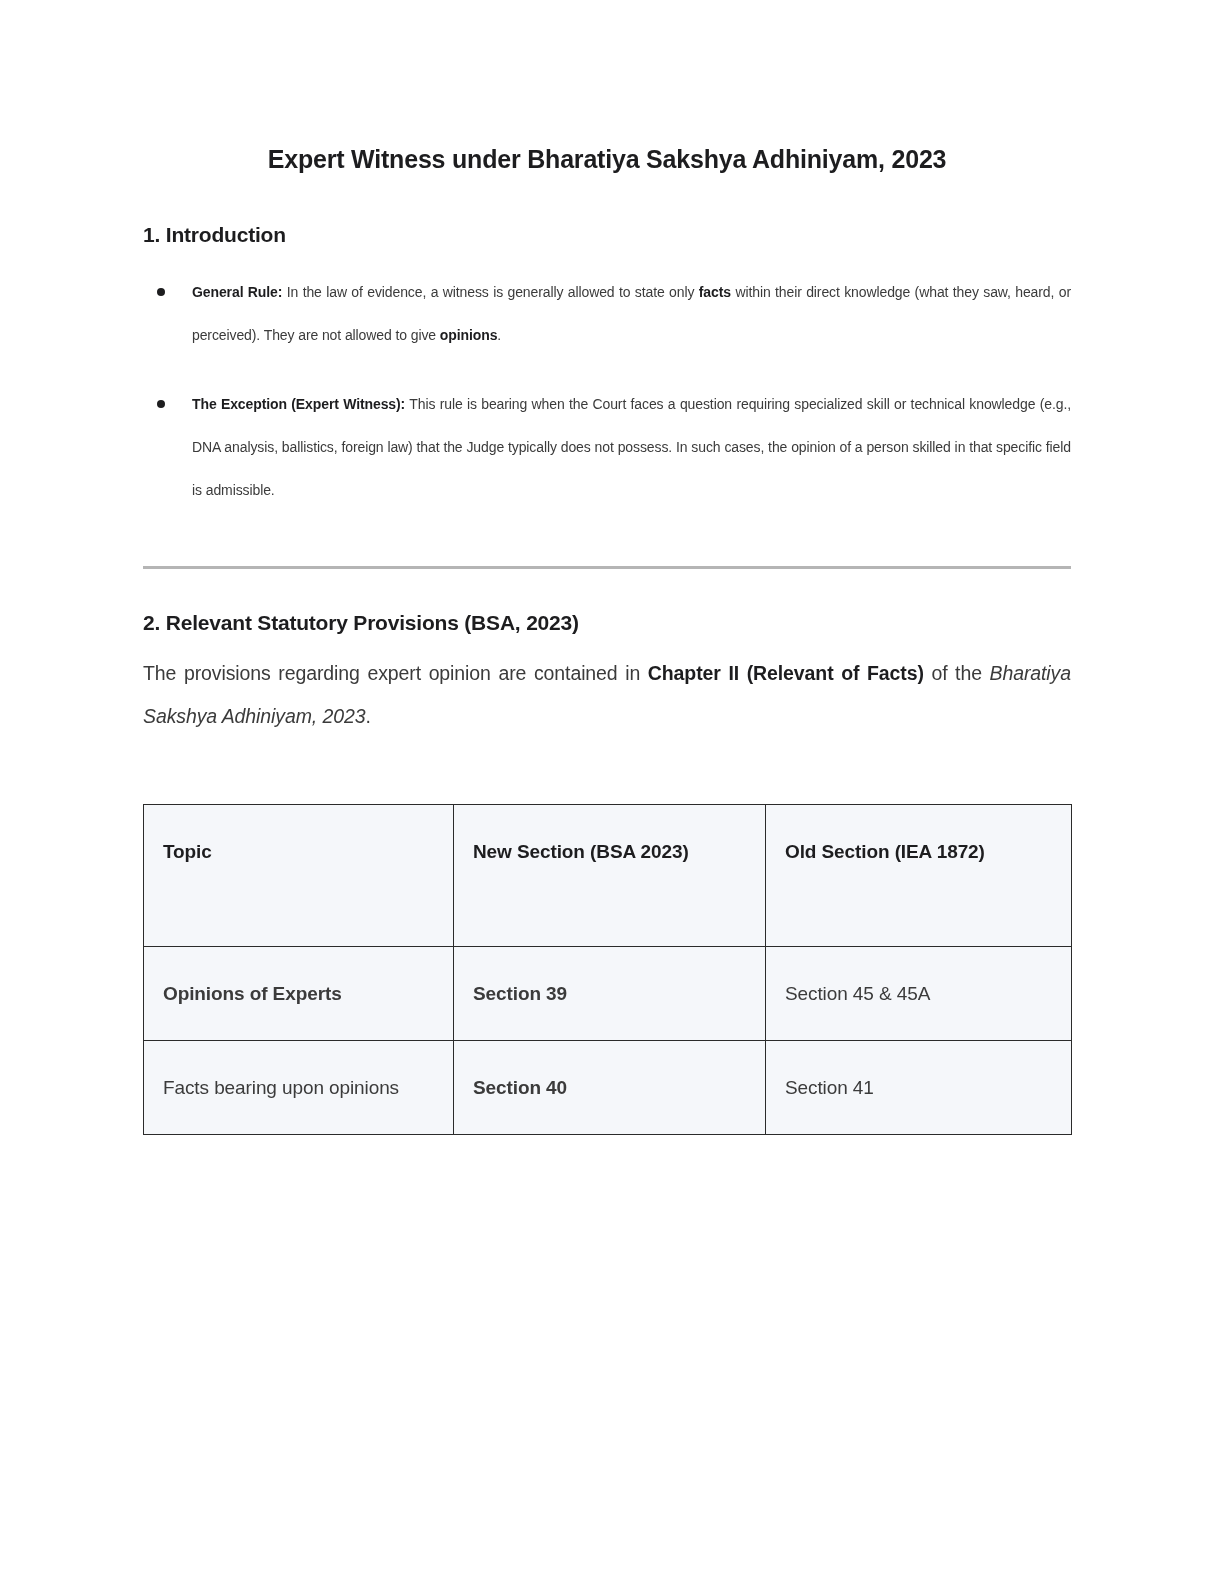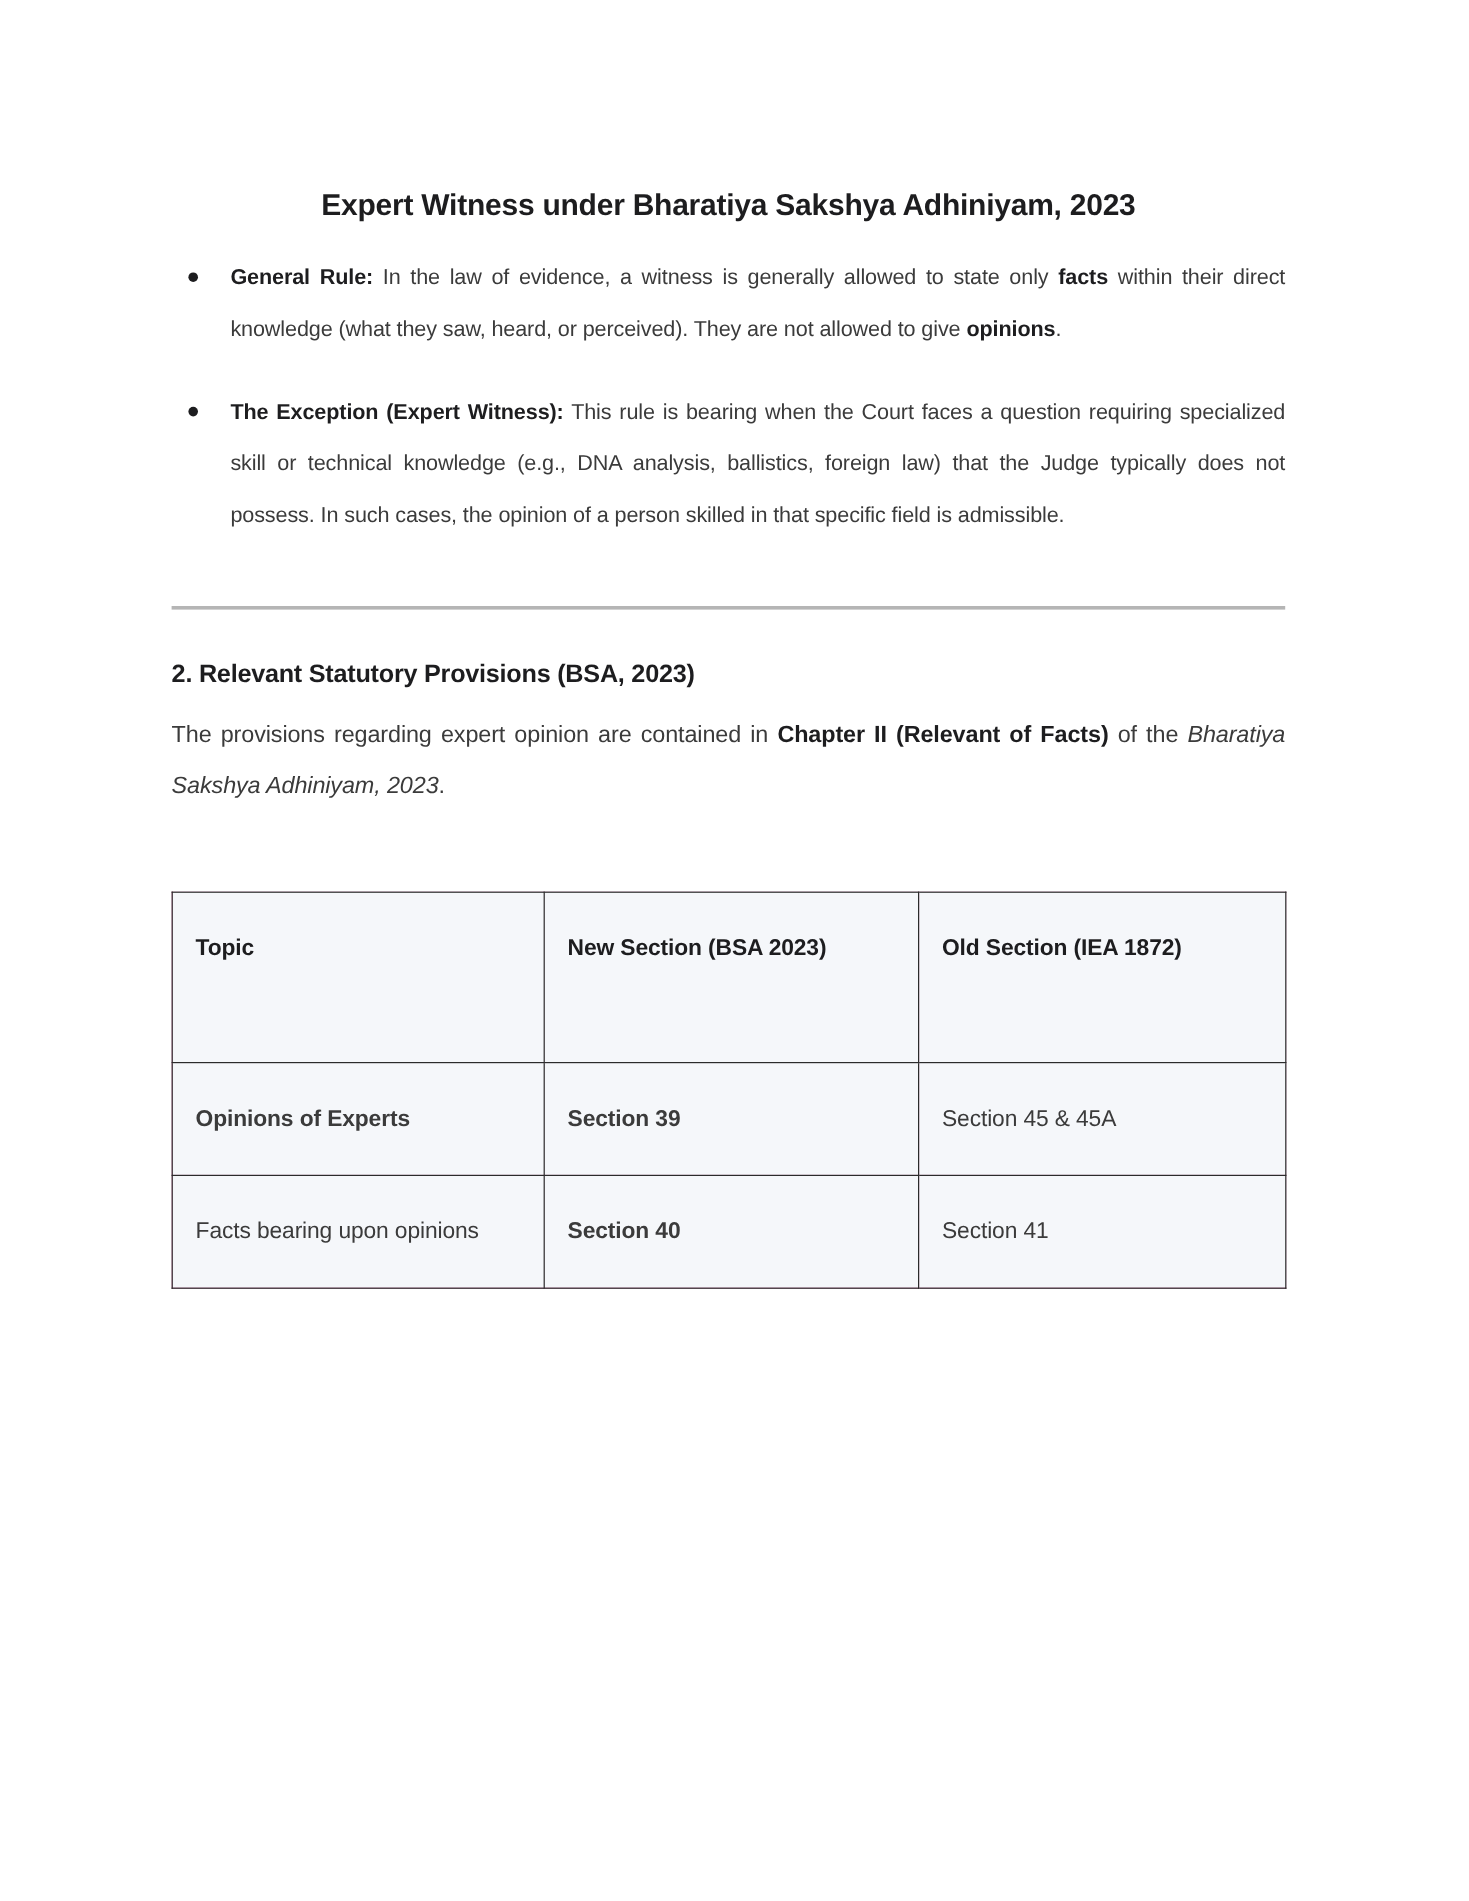--- a/index.html
+++ b/index.html
@@ -18,21 +18,21 @@
     width: 1224px;
     height: 1584px;
     margin: 0 auto;
     background: #ffffff;
     box-sizing: border-box;
     overflow: hidden;
   }
   .content {
     position: absolute;
     left: 143px;
-    top: 12px;
+    top: 0;
     width: 928px;
   }
 
   
   .doc-title {
     text-align: center;
     font-size: 25px;
     font-weight: bold;
     color: #1d1d1f;
     letter-spacing: -0.2px;
@@ -56,21 +56,21 @@
   
   .bullets {
     list-style: none;
     margin: 0;
     padding: 0;
   }
   .bullets li {
     position: relative;
     padding-left: 49px;
     margin-top: 26px;
-    font-size: 18px;
+    font-size: 14px;
     line-height: 43px;
     text-align: justify;
     color: #3b3b3b;
     letter-spacing: -0.1px;
   }
   .bullets li::before {
     content: "";
     position: absolute;
     left: 14px;
     top: 17px;
@@ -139,20 +139,21 @@
   td.strongcell { font-weight: bold; color: #1d1d1f; }
 </style>
 </head>
 <body>
 
 <div class="page">
   <div class="content">
 
     <h1 class="doc-title">Expert Witness under Bharatiya Sakshya Adhiniyam, 2023</h1>
 
+    <h2 class="section-heading h-intro">1. Introduction</h2>
 
     <ul class="bullets">
       <li>
         <b>General Rule:</b><span> In the law of evidence, a witness is generally allowed to state only </span><b>facts</b><span> within their direct knowledge (what they saw, heard, or perceived). They are not allowed to give </span><b>opinions</b><span>.</span>
       </li>
       <li>
         <b>The Exception (Expert Witness):</b><span> This rule is bearing when the Court faces a question requiring specialized skill or technical knowledge (e.g., DNA analysis, ballistics, foreign law) that the Judge typically does not possess. In such cases, the opinion of a person skilled in that specific field is admissible.</span>
       </li>
     </ul>
 

